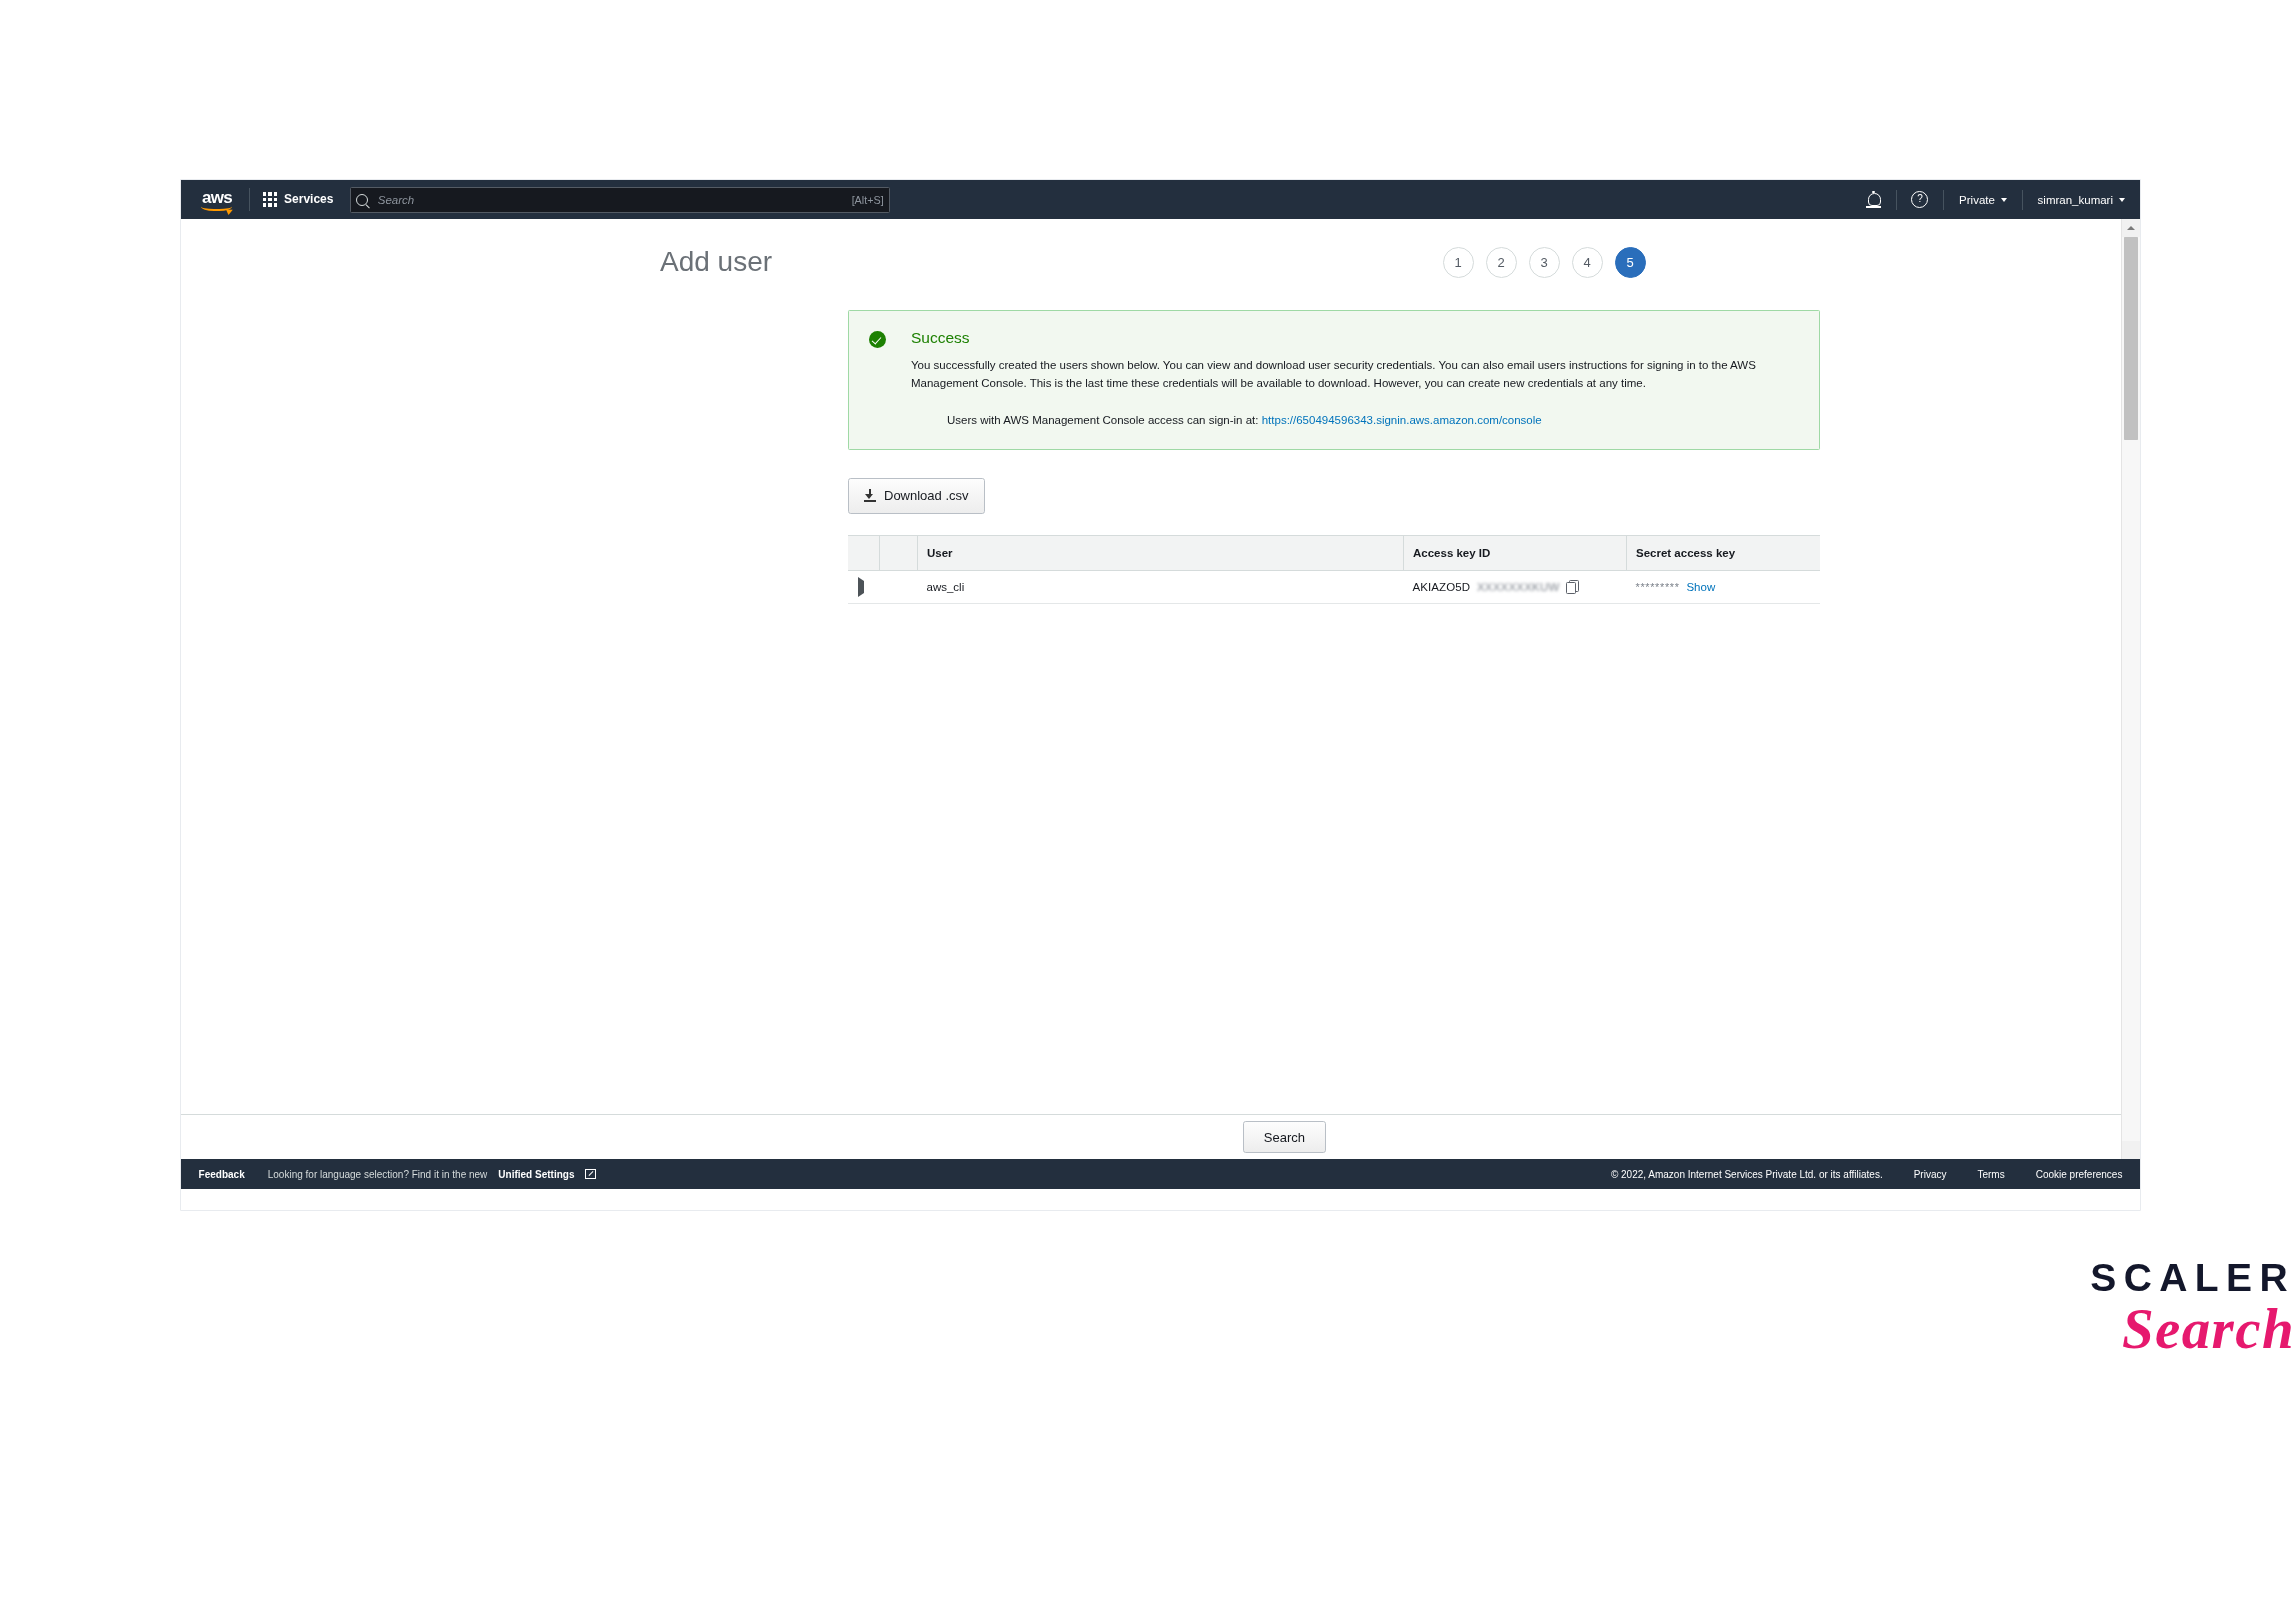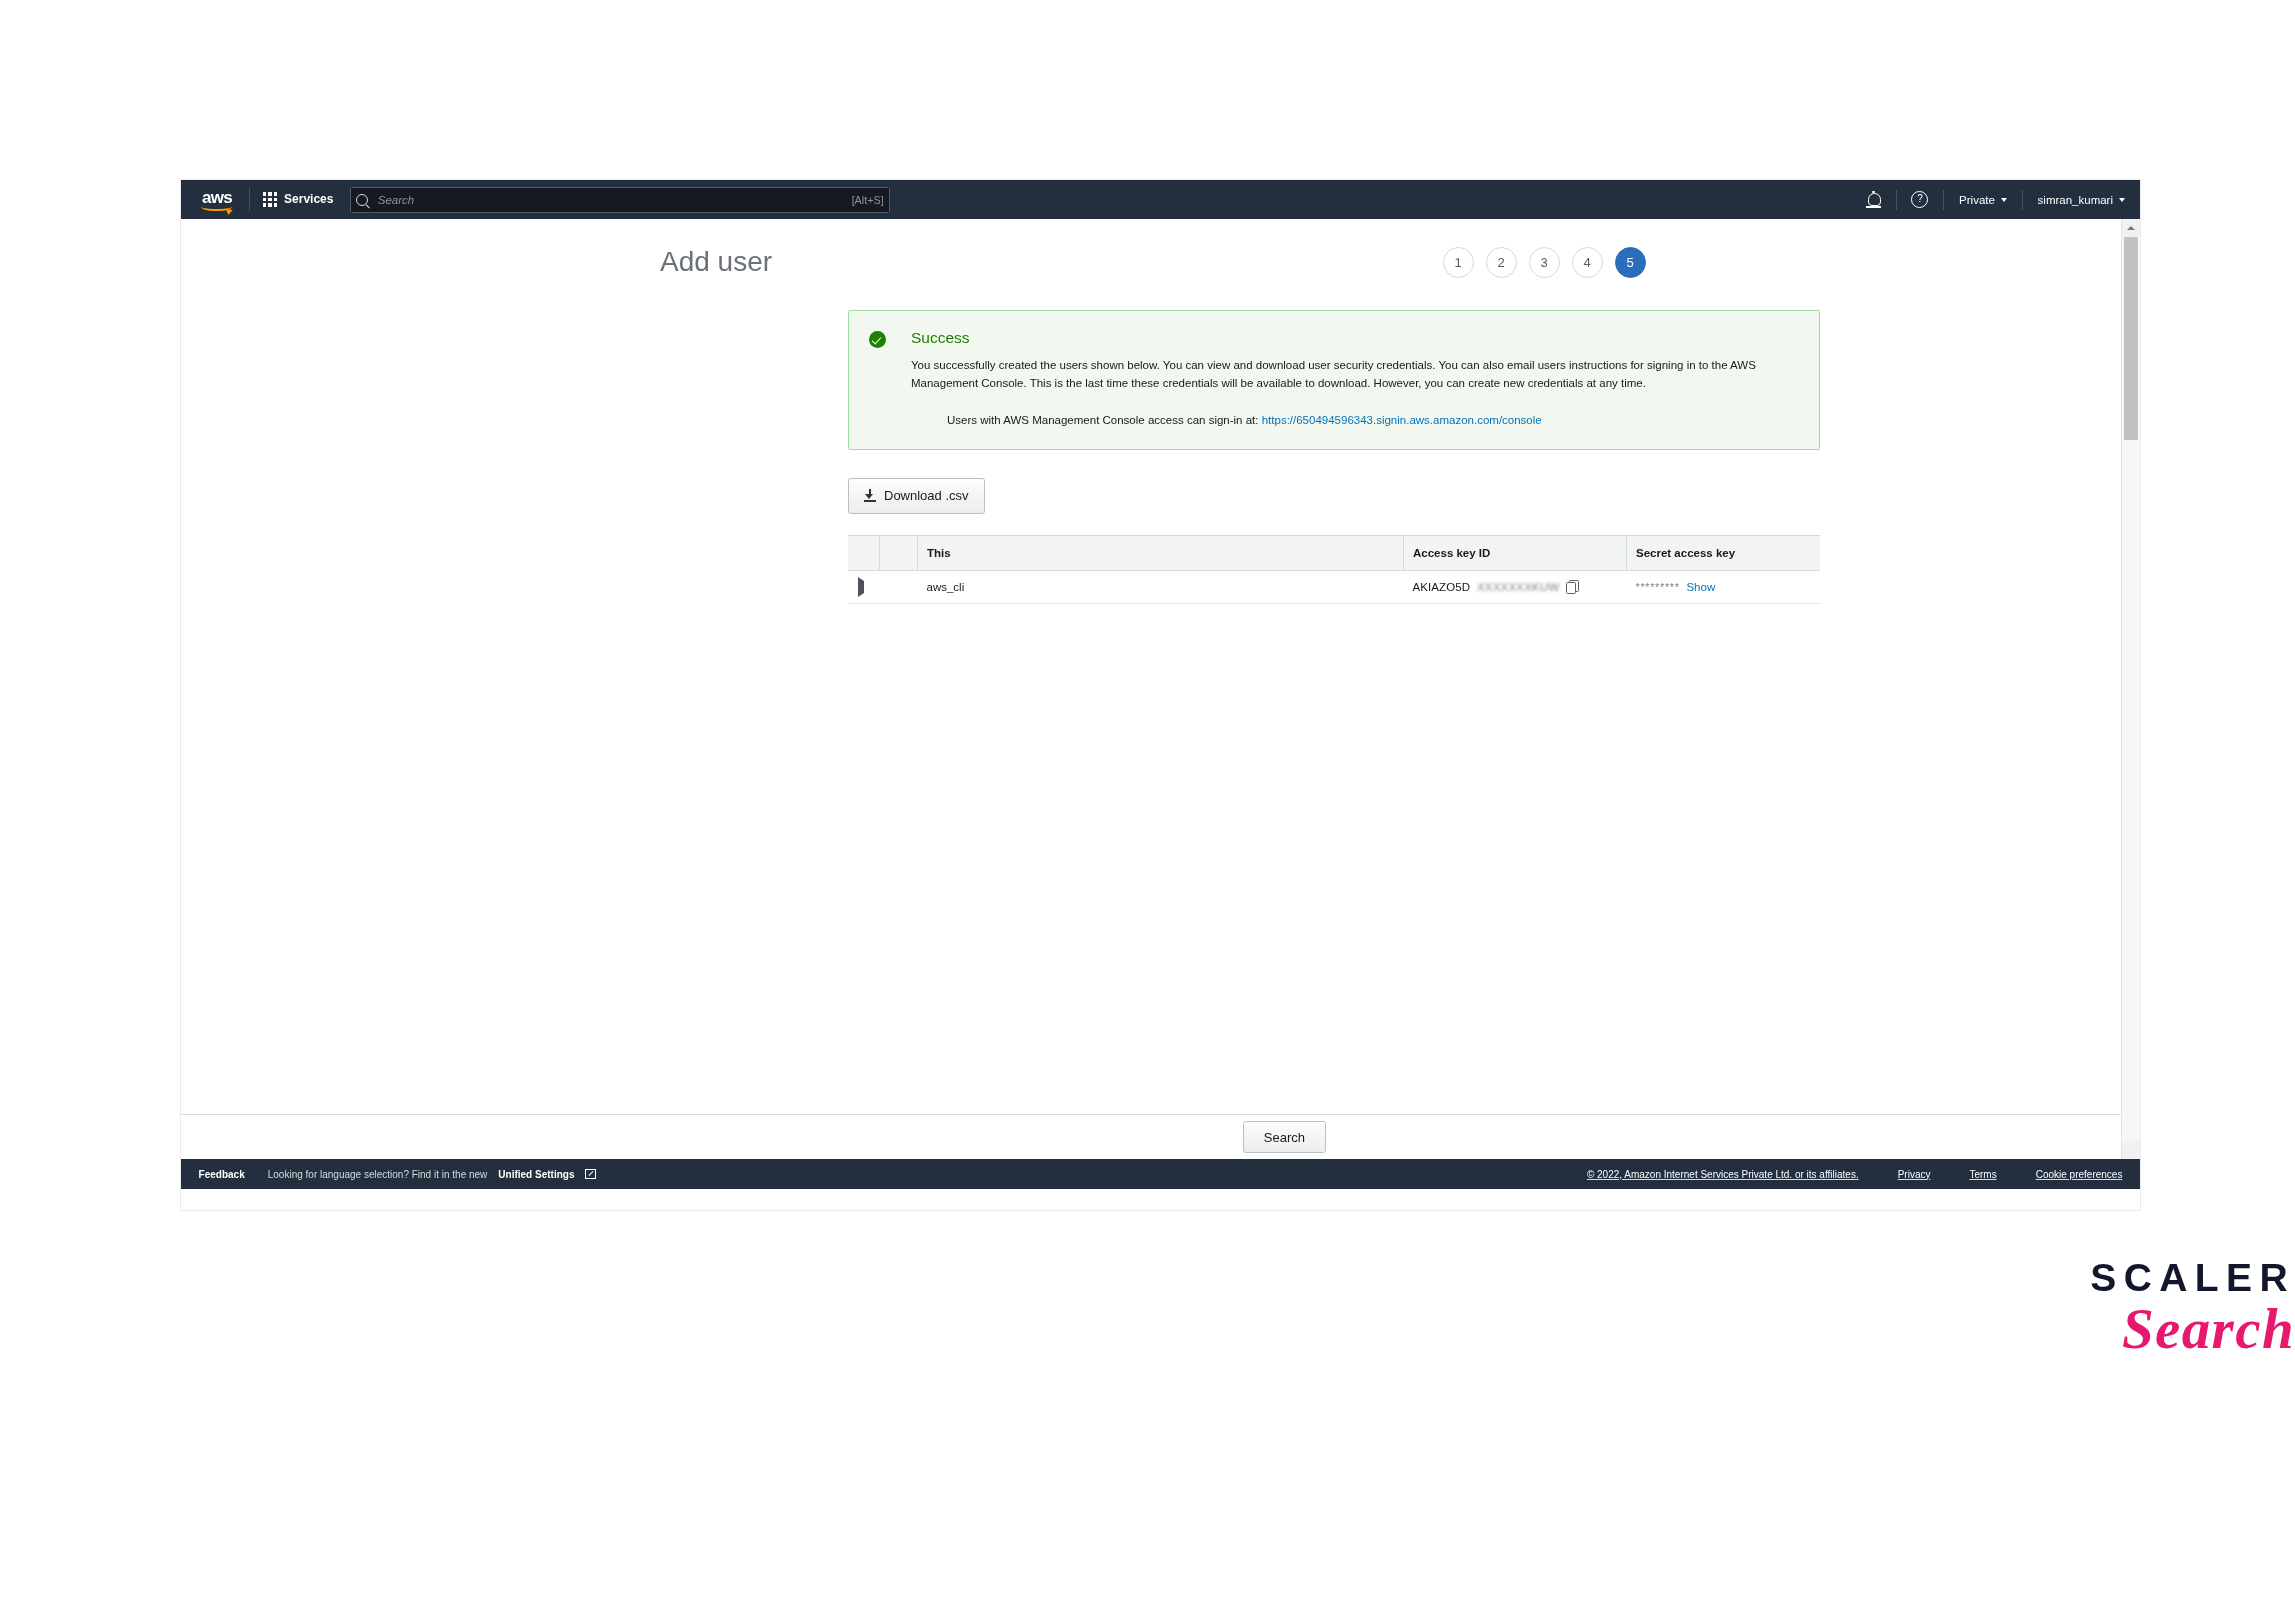--- a/index.html
+++ b/index.html
@@ -516,23 +516,22 @@
     display: inline-block; width: 8.8px; height: 8.8px;
     border: 1.1px solid #ffffff; position: relative;
   }
   .ext-icon::after {
     content: "";
     position: absolute; left: 1.4px; top: 3.4px; width: 6px; height: 1.1px;
     background: #ffffff; transform: rotate(-45deg);
   }
   .f-right {
     margin-left: auto;
-    display: flex; align-items: flex-end; gap: 39px;
+    display: flex; align-items: flex-end; gap: 31px;
     color: #d5dbdb;
-    text-decoration: underline;
   }
   .f-right .copy { color: #ffffff; }
   .f-right a { color: #ffffff; text-decoration: none; cursor: pointer; }
 
   
   .watermark {
     position: absolute;
     left: 0; right: 0;
     top: 1256px;
     text-align: right;
@@ -656,21 +655,21 @@
           </span>
           <span>Download .csv</span>
         </button>
       </div>
 
       <table class="tbl">
         <thead>
           <tr>
             <th class="col-exp"></th>
             <th class="col-st"></th>
-            <th class="col-user">This</th>
+            <th class="col-user">User</th>
             <th class="col-akid">Access key ID</th>
             <th class="col-sak">Secret access key</th>
           </tr>
         </thead>
         <tbody>
           <tr>
             <td>
               <span class="tri-right"></span>
             </td>
             <td>

